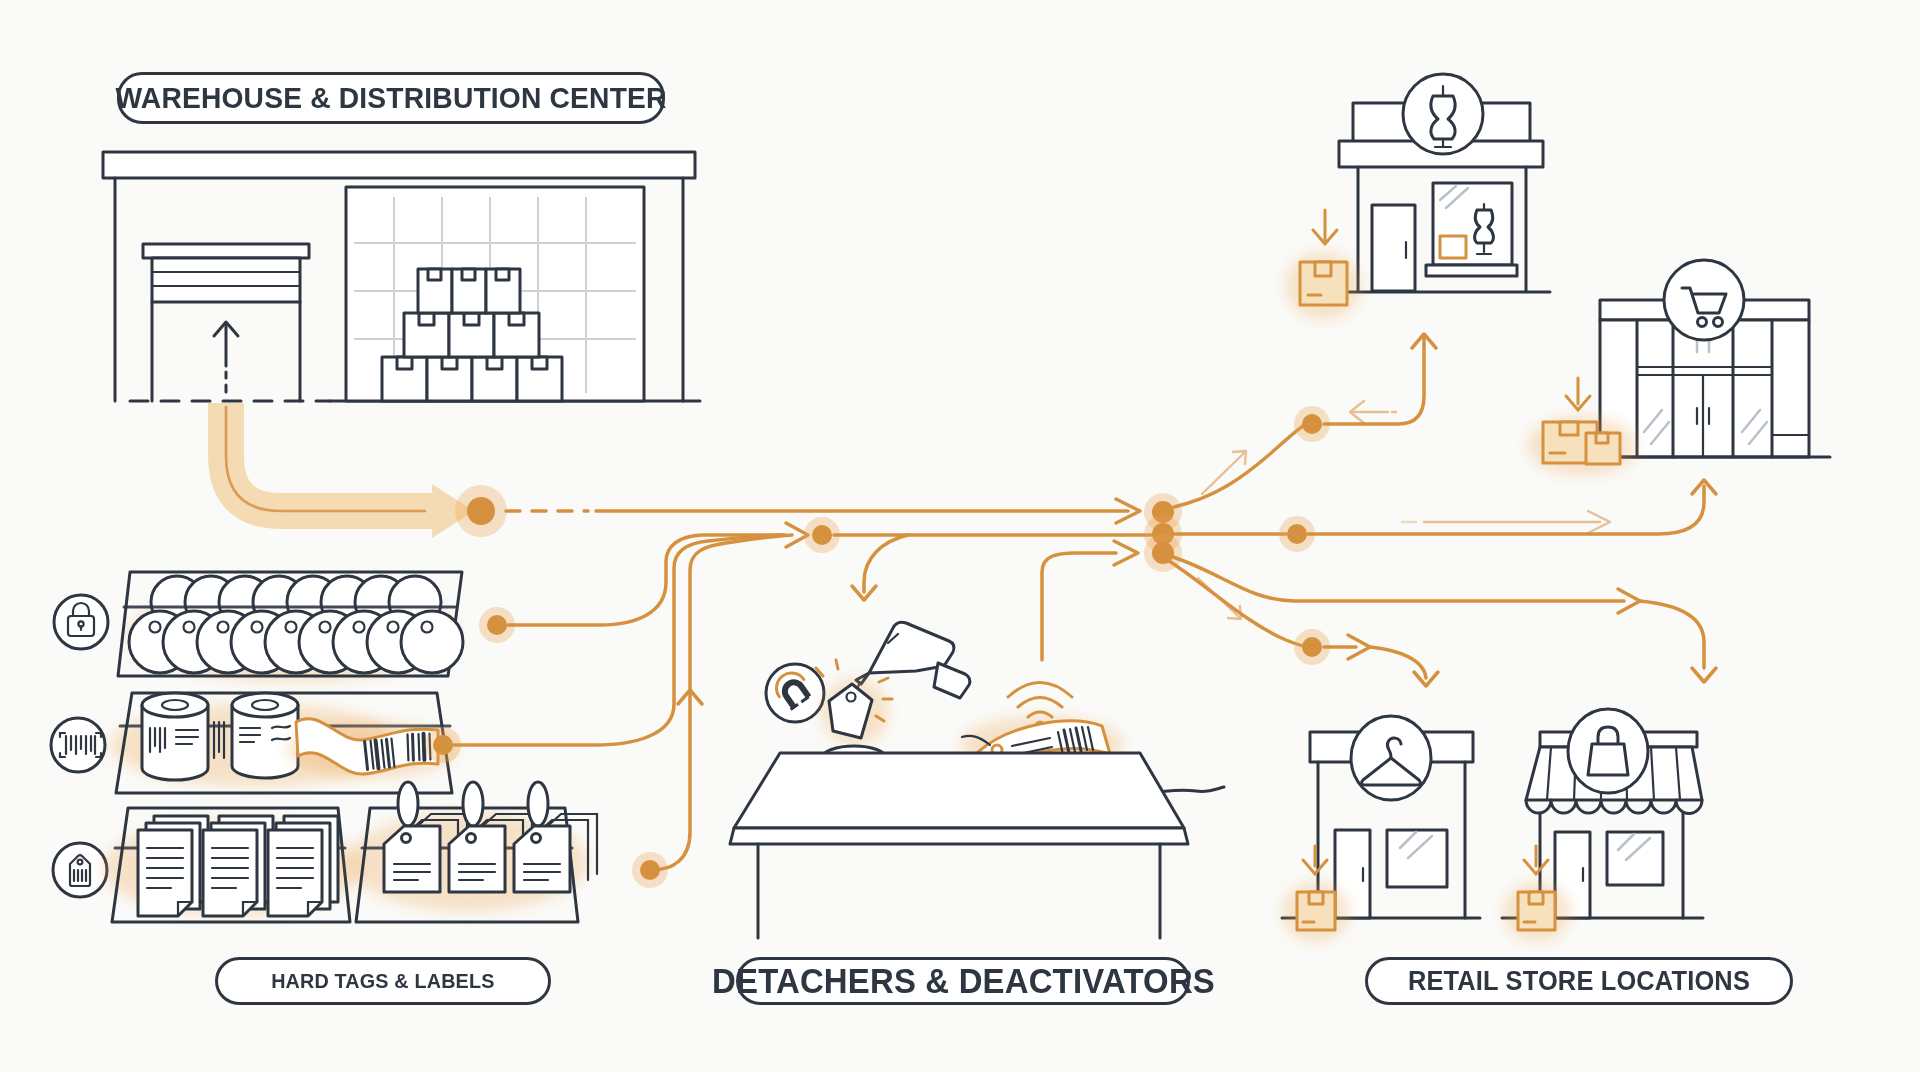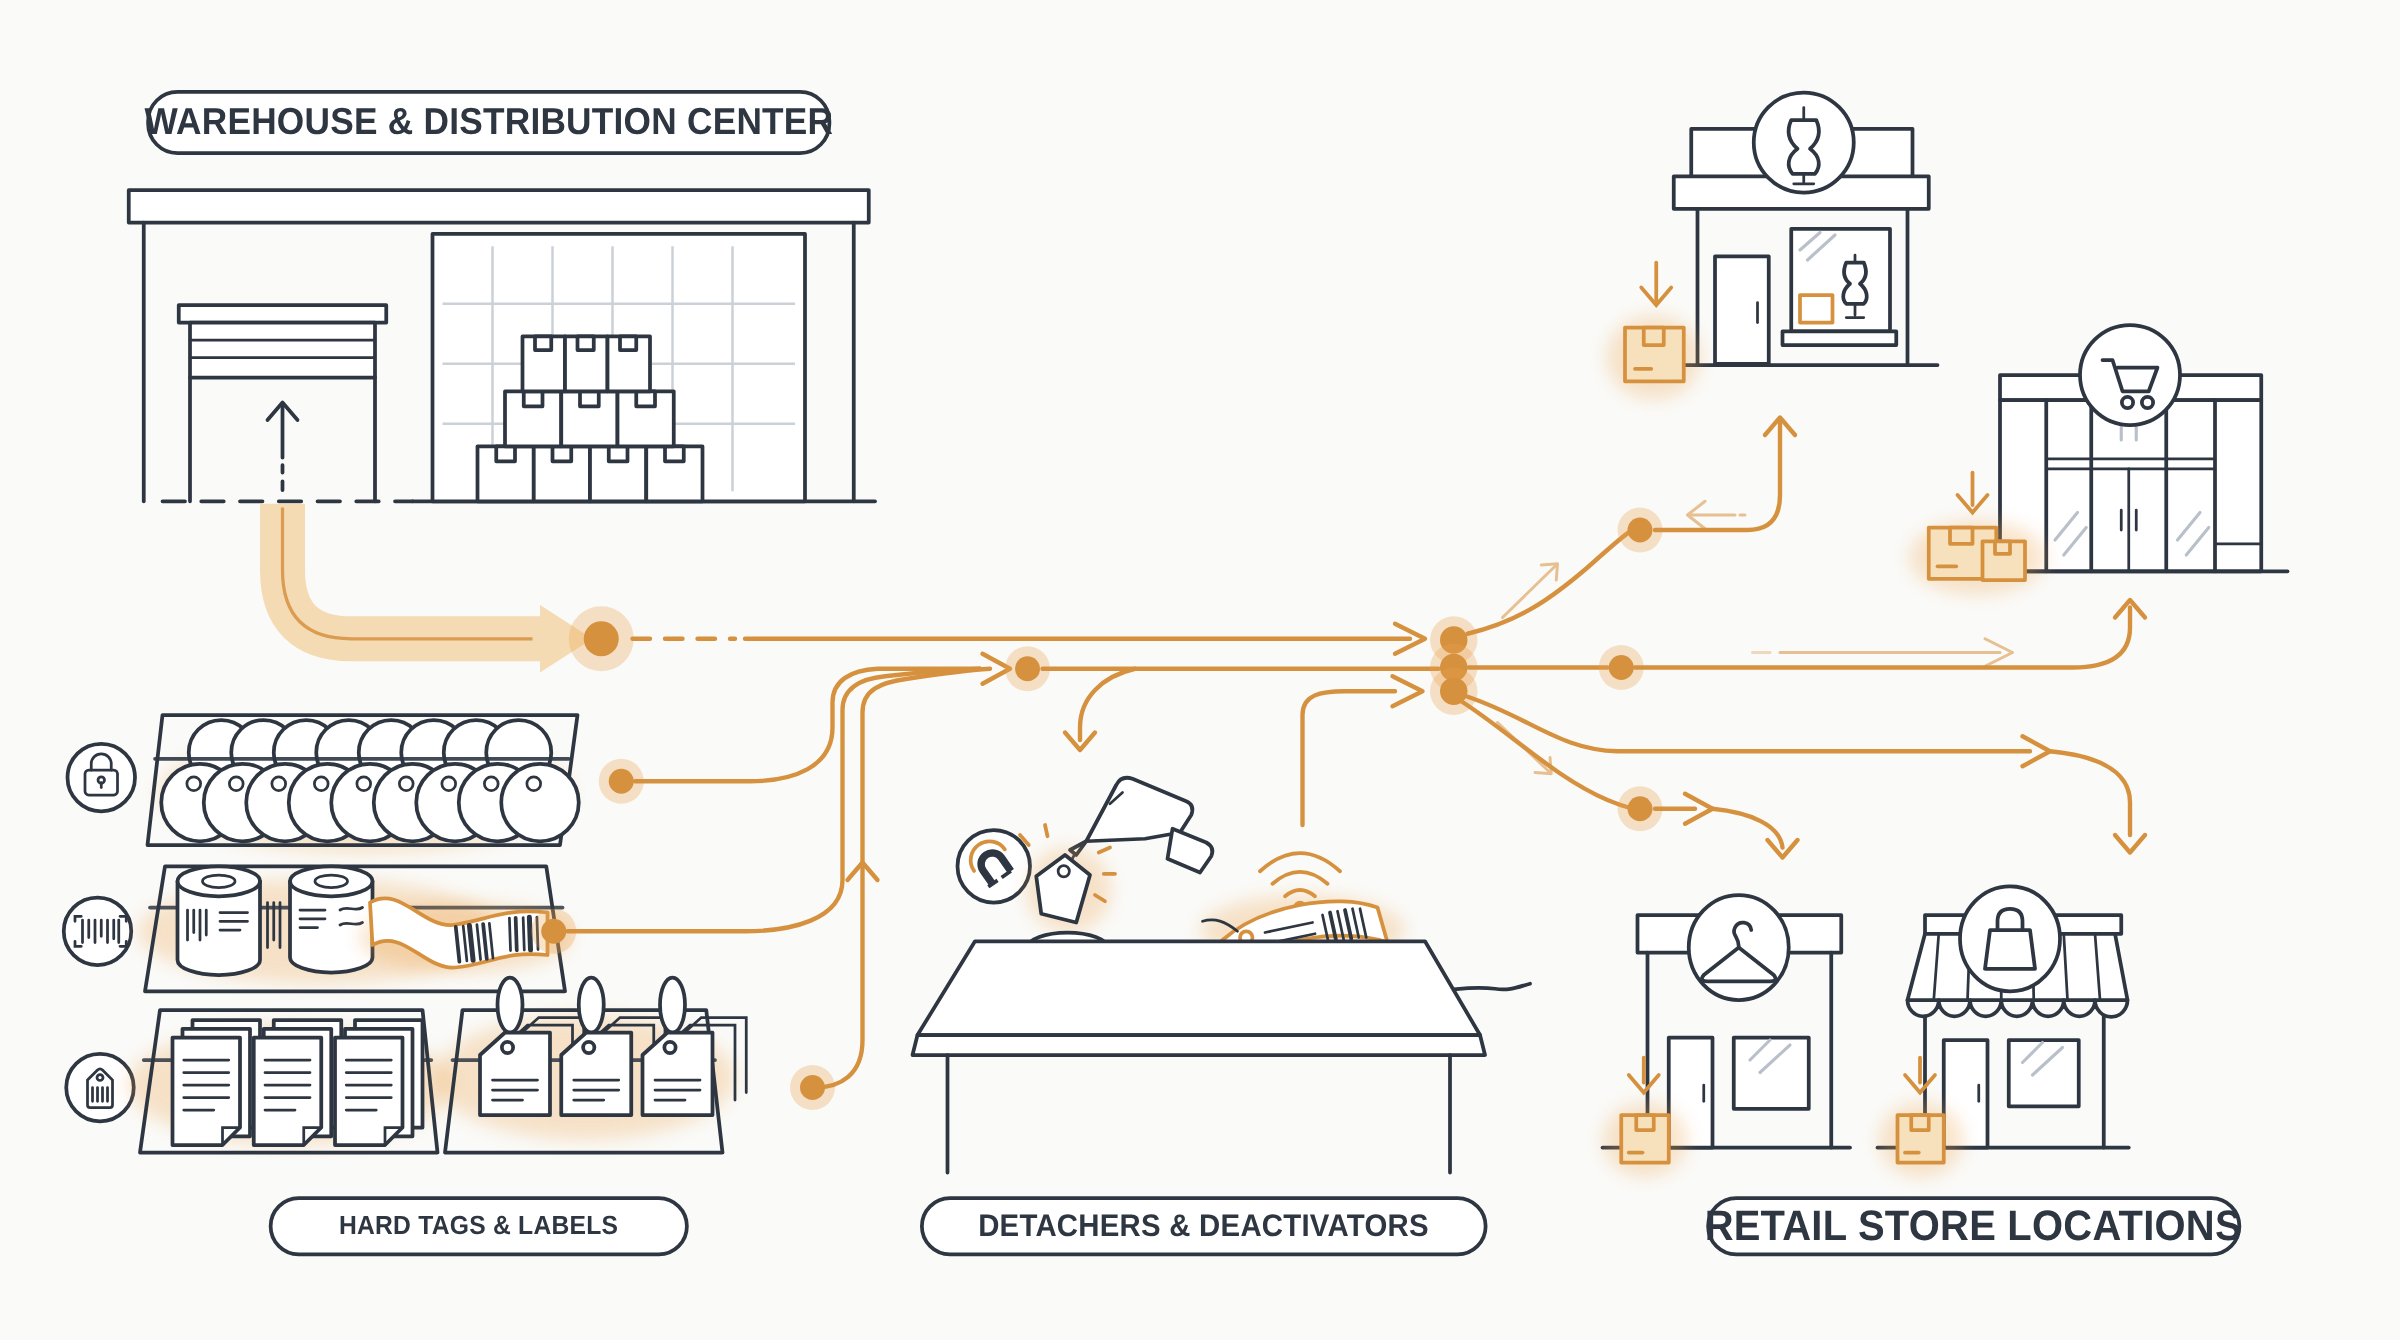--- a/index.html
+++ b/index.html
@@ -27,22 +27,22 @@
   .pkg{fill:var(--fill-light);stroke:var(--accent);stroke-width:3;stroke-linejoin:round}
   .ofill{fill:var(--surface);stroke:var(--accent);stroke-width:3;stroke-linejoin:round;stroke-linecap:round}
   .oline{stroke:var(--accent);stroke-width:3;fill:none;stroke-linecap:round}
   
   .tag-label{position:absolute;box-sizing:border-box;border:3px solid var(--outline);border-radius:25px;
     background:var(--surface);display:flex;align-items:center;justify-content:center;
     color:var(--label-text);font-weight:700;letter-spacing:.2px;}
   .tag-label>span{display:inline-block;transform:scaleX(.94);white-space:nowrap;}
   #lbl-warehouse{left:117px;top:72px;width:548px;height:52px;font-size:30px;}
   #lbl-hardtags{left:215px;top:957px;width:336px;height:48px;font-size:21px;}
-  #lbl-detachers{left:736px;top:957px;width:454px;height:48px;font-size:25px;}
-  #lbl-retail{left:1365px;top:957px;width:428px;height:48px;font-size:34px;}
+  #lbl-detachers{left:736px;top:957px;width:454px;height:48px;font-size:35px;}
+  #lbl-retail{left:1365px;top:957px;width:428px;height:48px;font-size:27px;}
 </style>
 </head>
 <body>
 
 <div id="stage">
 
 <svg id="art" width="1920" height="1072" viewBox="0 0 1920 1072">
   <defs>
     <filter id="blur" x="-60%" y="-60%" width="220%" height="220%">
           <feGaussianBlur stdDeviation="7"></feGaussianBlur>

